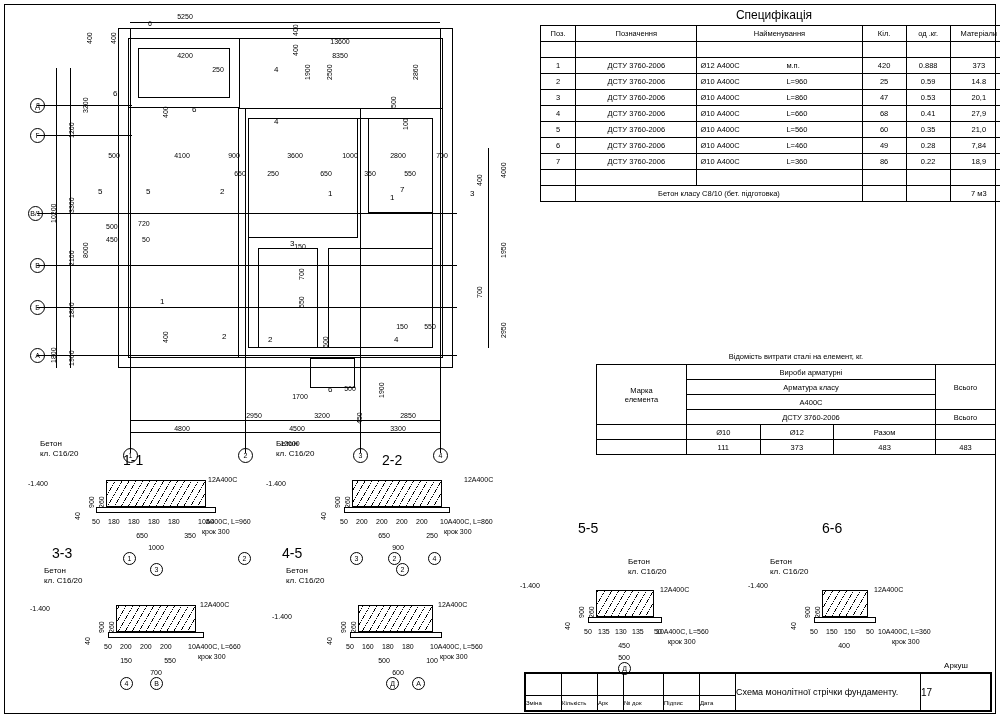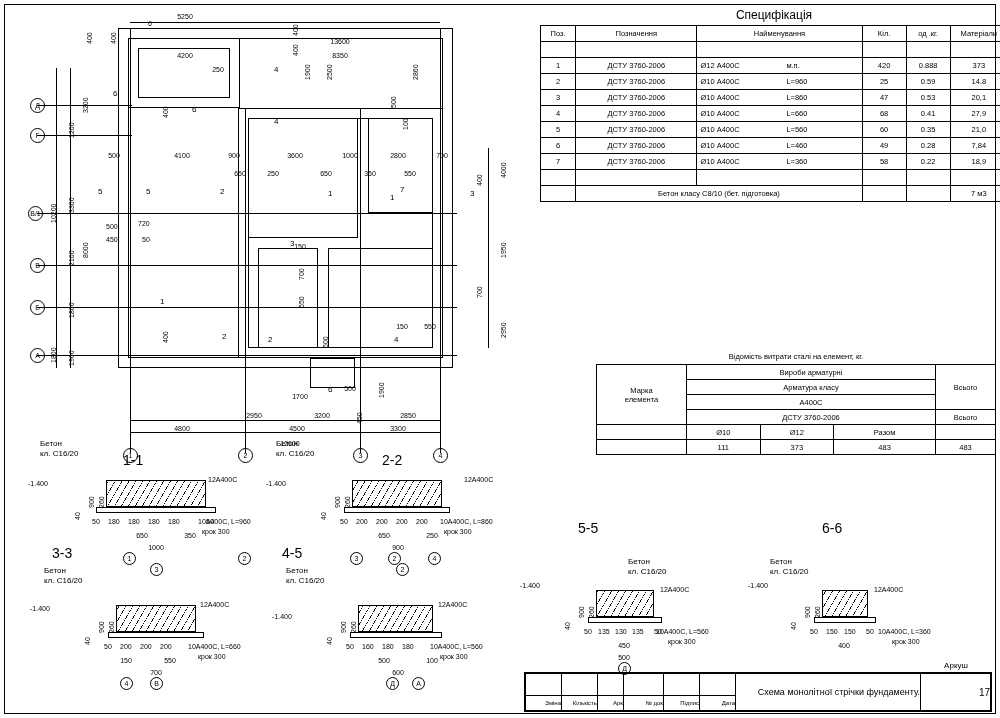--- a/index.html
+++ b/index.html
@@ -28,21 +28,21 @@
   
   .steel { position:absolute; left:596px; top:352px; width:400px; font-size:7.5px; }
   .steel .cap { text-align:center; font-size:7.5px; margin-bottom:3px; }
   .steel table { border-collapse:collapse; width:100%; }
   .steel td { border:0.8px solid #000; padding:1px 2px; text-align:center; height:15px; }
 
   
   .title { position:absolute; left:524px; top:672px; width:468px; height:40px; border:1px solid #000; }
   .title .arkush { position:absolute; right:0; top:-12px; width:70px; text-align:center; font-size:8px;}
   .tb { border-collapse:collapse; width:100%; height:100%; font-size:6px; }
-  .tb td { border:0.8px solid #000; text-align:right; padding:0; }
+  .tb td { border:0.8px solid #000; text-align:left; padding:0; }
 
   
   .plan { position:absolute; left:10px; top:8px; width:510px; height:452px; }
   .wall { position:absolute; border:1.1px solid #000; }
   .wallthin { position:absolute; border:0.8px solid #000; }
   .circ { position:absolute; width:15px; height:15px; border:0.9px solid #000; border-radius:50%;
           font-size:7px; text-align:center; line-height:14px; }
   .dimline { position:absolute; background:#000; height:0.8px; }
   .dimv { position:absolute; background:#000; width:0.8px; }
 
@@ -128,21 +128,21 @@
         <td class="ctr">ДСТУ 3760-2006</td>
         <td><span style="display:inline-block;width:86px">Ø10 А400С</span><span>L=460</span></td>
         <td class="ctr">49</td>
         <td class="ctr">0.28</td>
         <td class="ctr">7,84</td>
       </tr>
       <tr>
         <td class="ctr">7</td>
         <td class="ctr">ДСТУ 3760-2006</td>
         <td><span style="display:inline-block;width:86px">Ø10 А400С</span><span>L=360</span></td>
-        <td class="ctr">58</td>
+        <td class="ctr">86</td>
         <td class="ctr">0.22</td>
         <td class="ctr">18,9</td>
       </tr>
       <tr>
         <td></td>
             <td></td>
         <td></td>
             <td></td>
         <td></td>
             <td></td>

